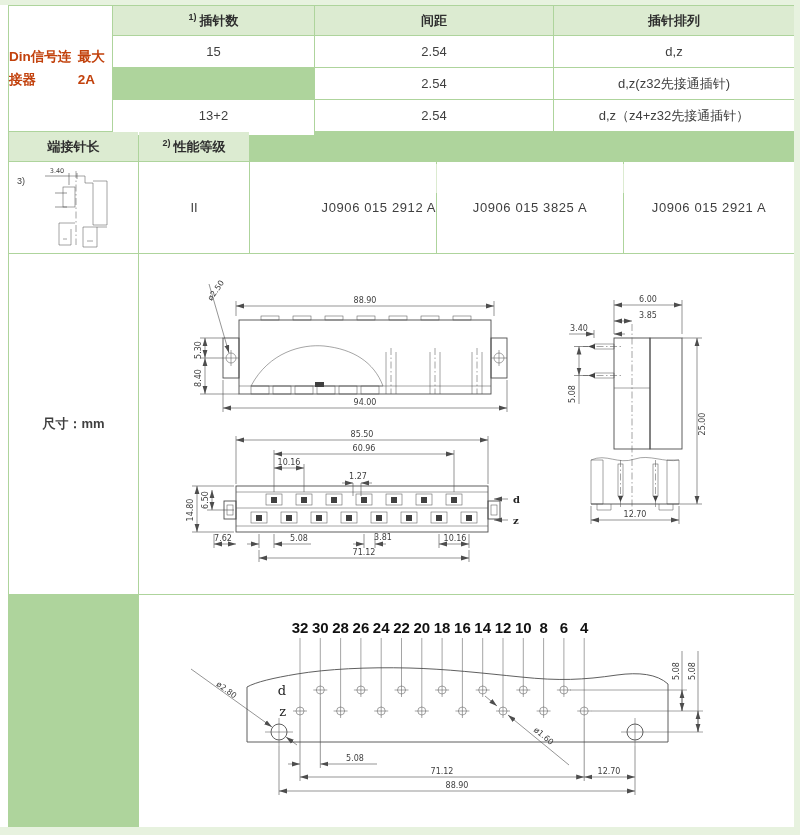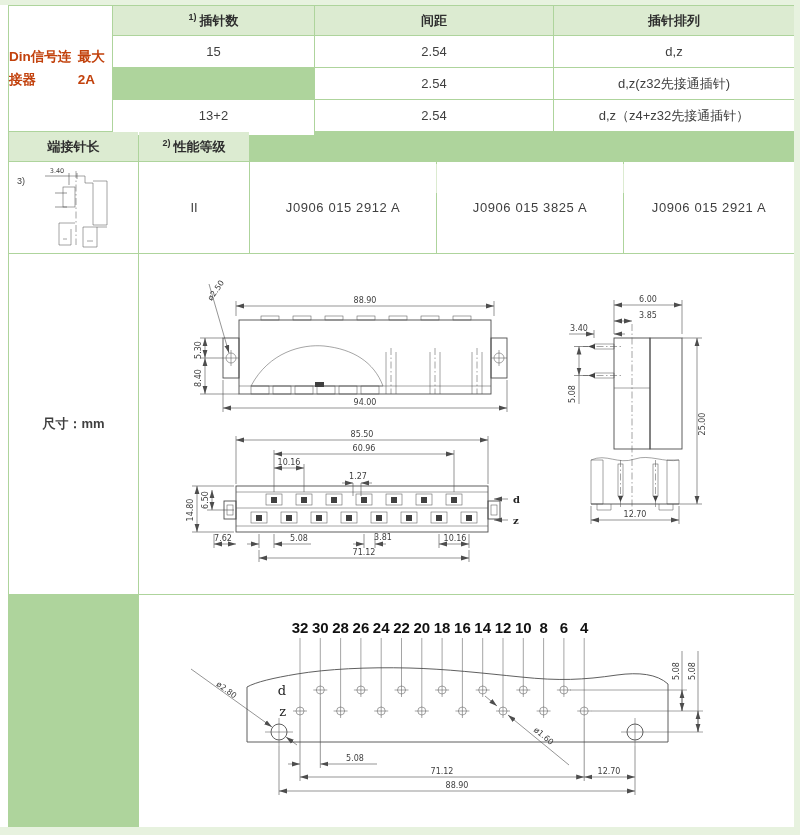--- a/index.html
+++ b/index.html
@@ -112,21 +112,21 @@
           <line class="thin" x1="44" y1="74" x2="48" y2="74"></line>
           <line class="thin" x1="68" y1="76" x2="74" y2="76"></line>
           <line class="thin" x1="40" y1="58" x2="56" y2="58"></line>
           <line class="thin" x1="64" y1="62" x2="88" y2="62"></line>
         </g>
       </svg>
     </div>
     <div class="cell" style="left:131px;top:157px;width:110px;height:91px;">
       <span>II</span>
     </div>
-    <div class="cell ordernum" style="left:242px;top:157px;width:186px;height:91px;">
+    <div class="cell ordernum" style="left:242px;top:157px;width:186px;height:91px;justify-content:flex-end;">
       <span>J0906 015 2912 A</span>
     </div>
     <div class="cell ordernum" style="left:429px;top:157px;width:186px;height:91px;">
       <span>J0906 015 3825 A</span>
     </div>
     <div class="cell ordernum" style="left:616px;top:157px;width:170px;height:91px;">
       <span>J0906 015 2921 A</span>
     </div>
 
     <div class="cell" style="left:1px;top:249px;width:129px;height:340px;font-weight:bold;">

